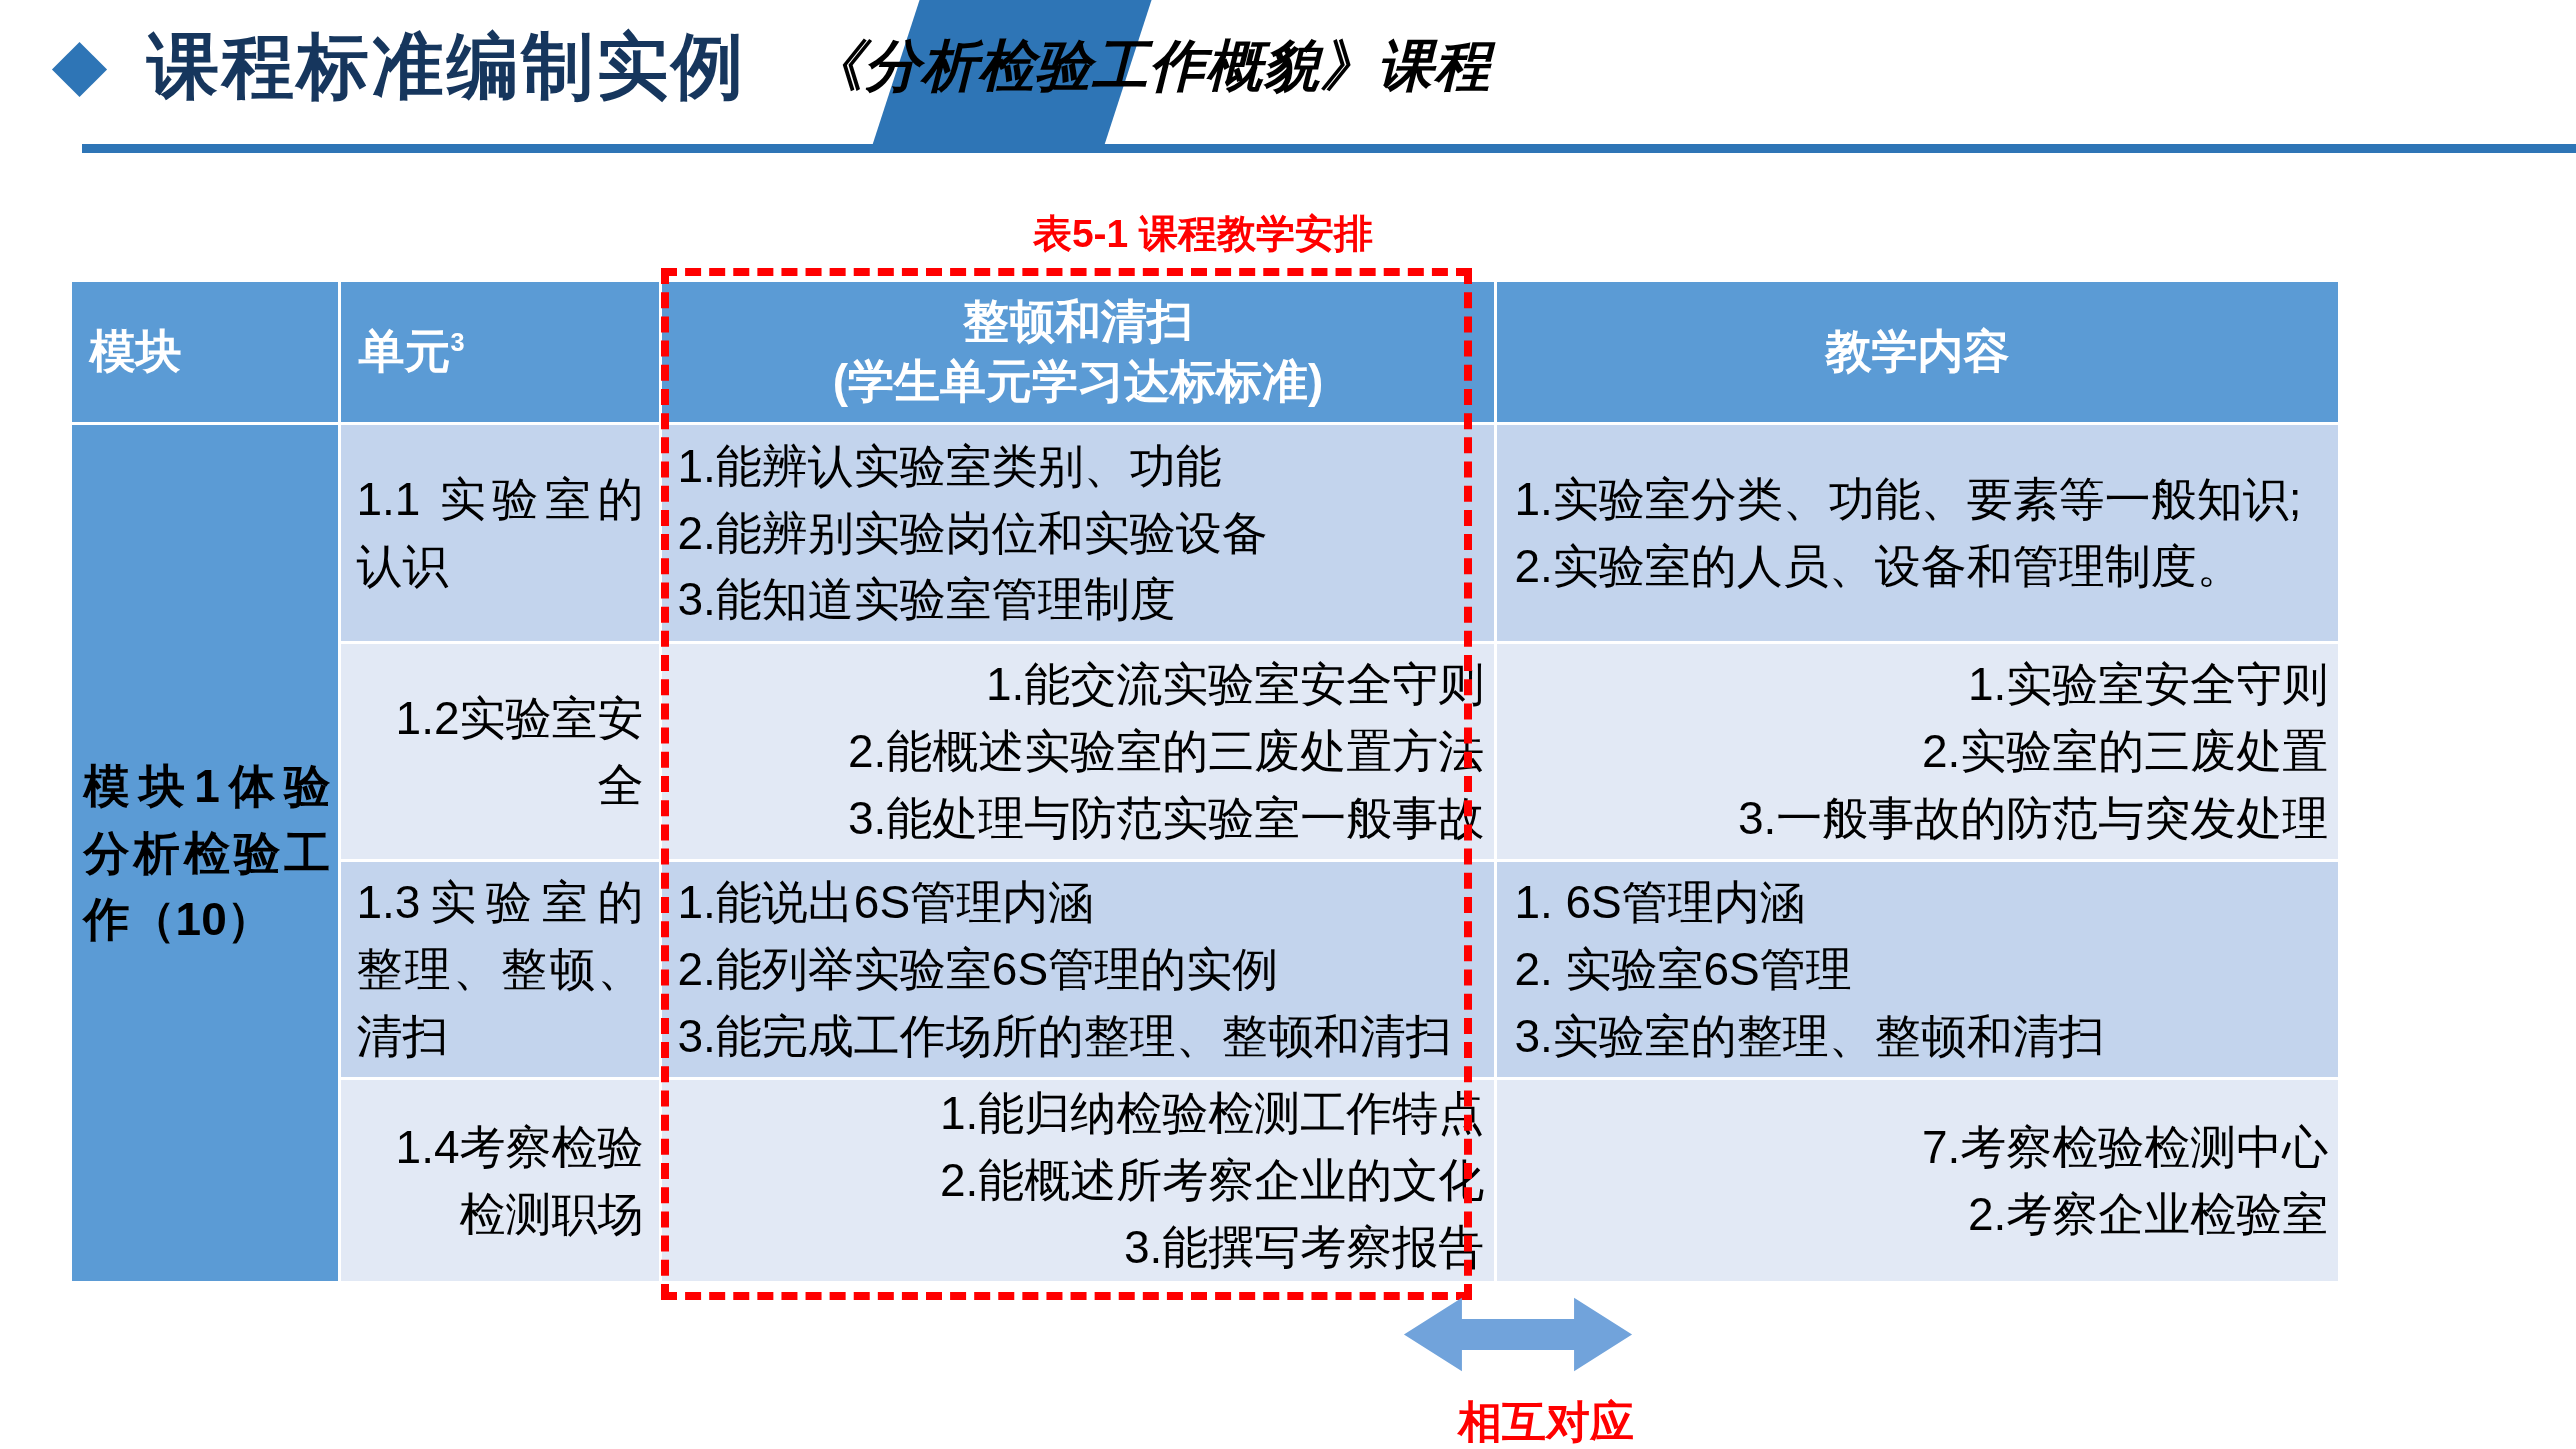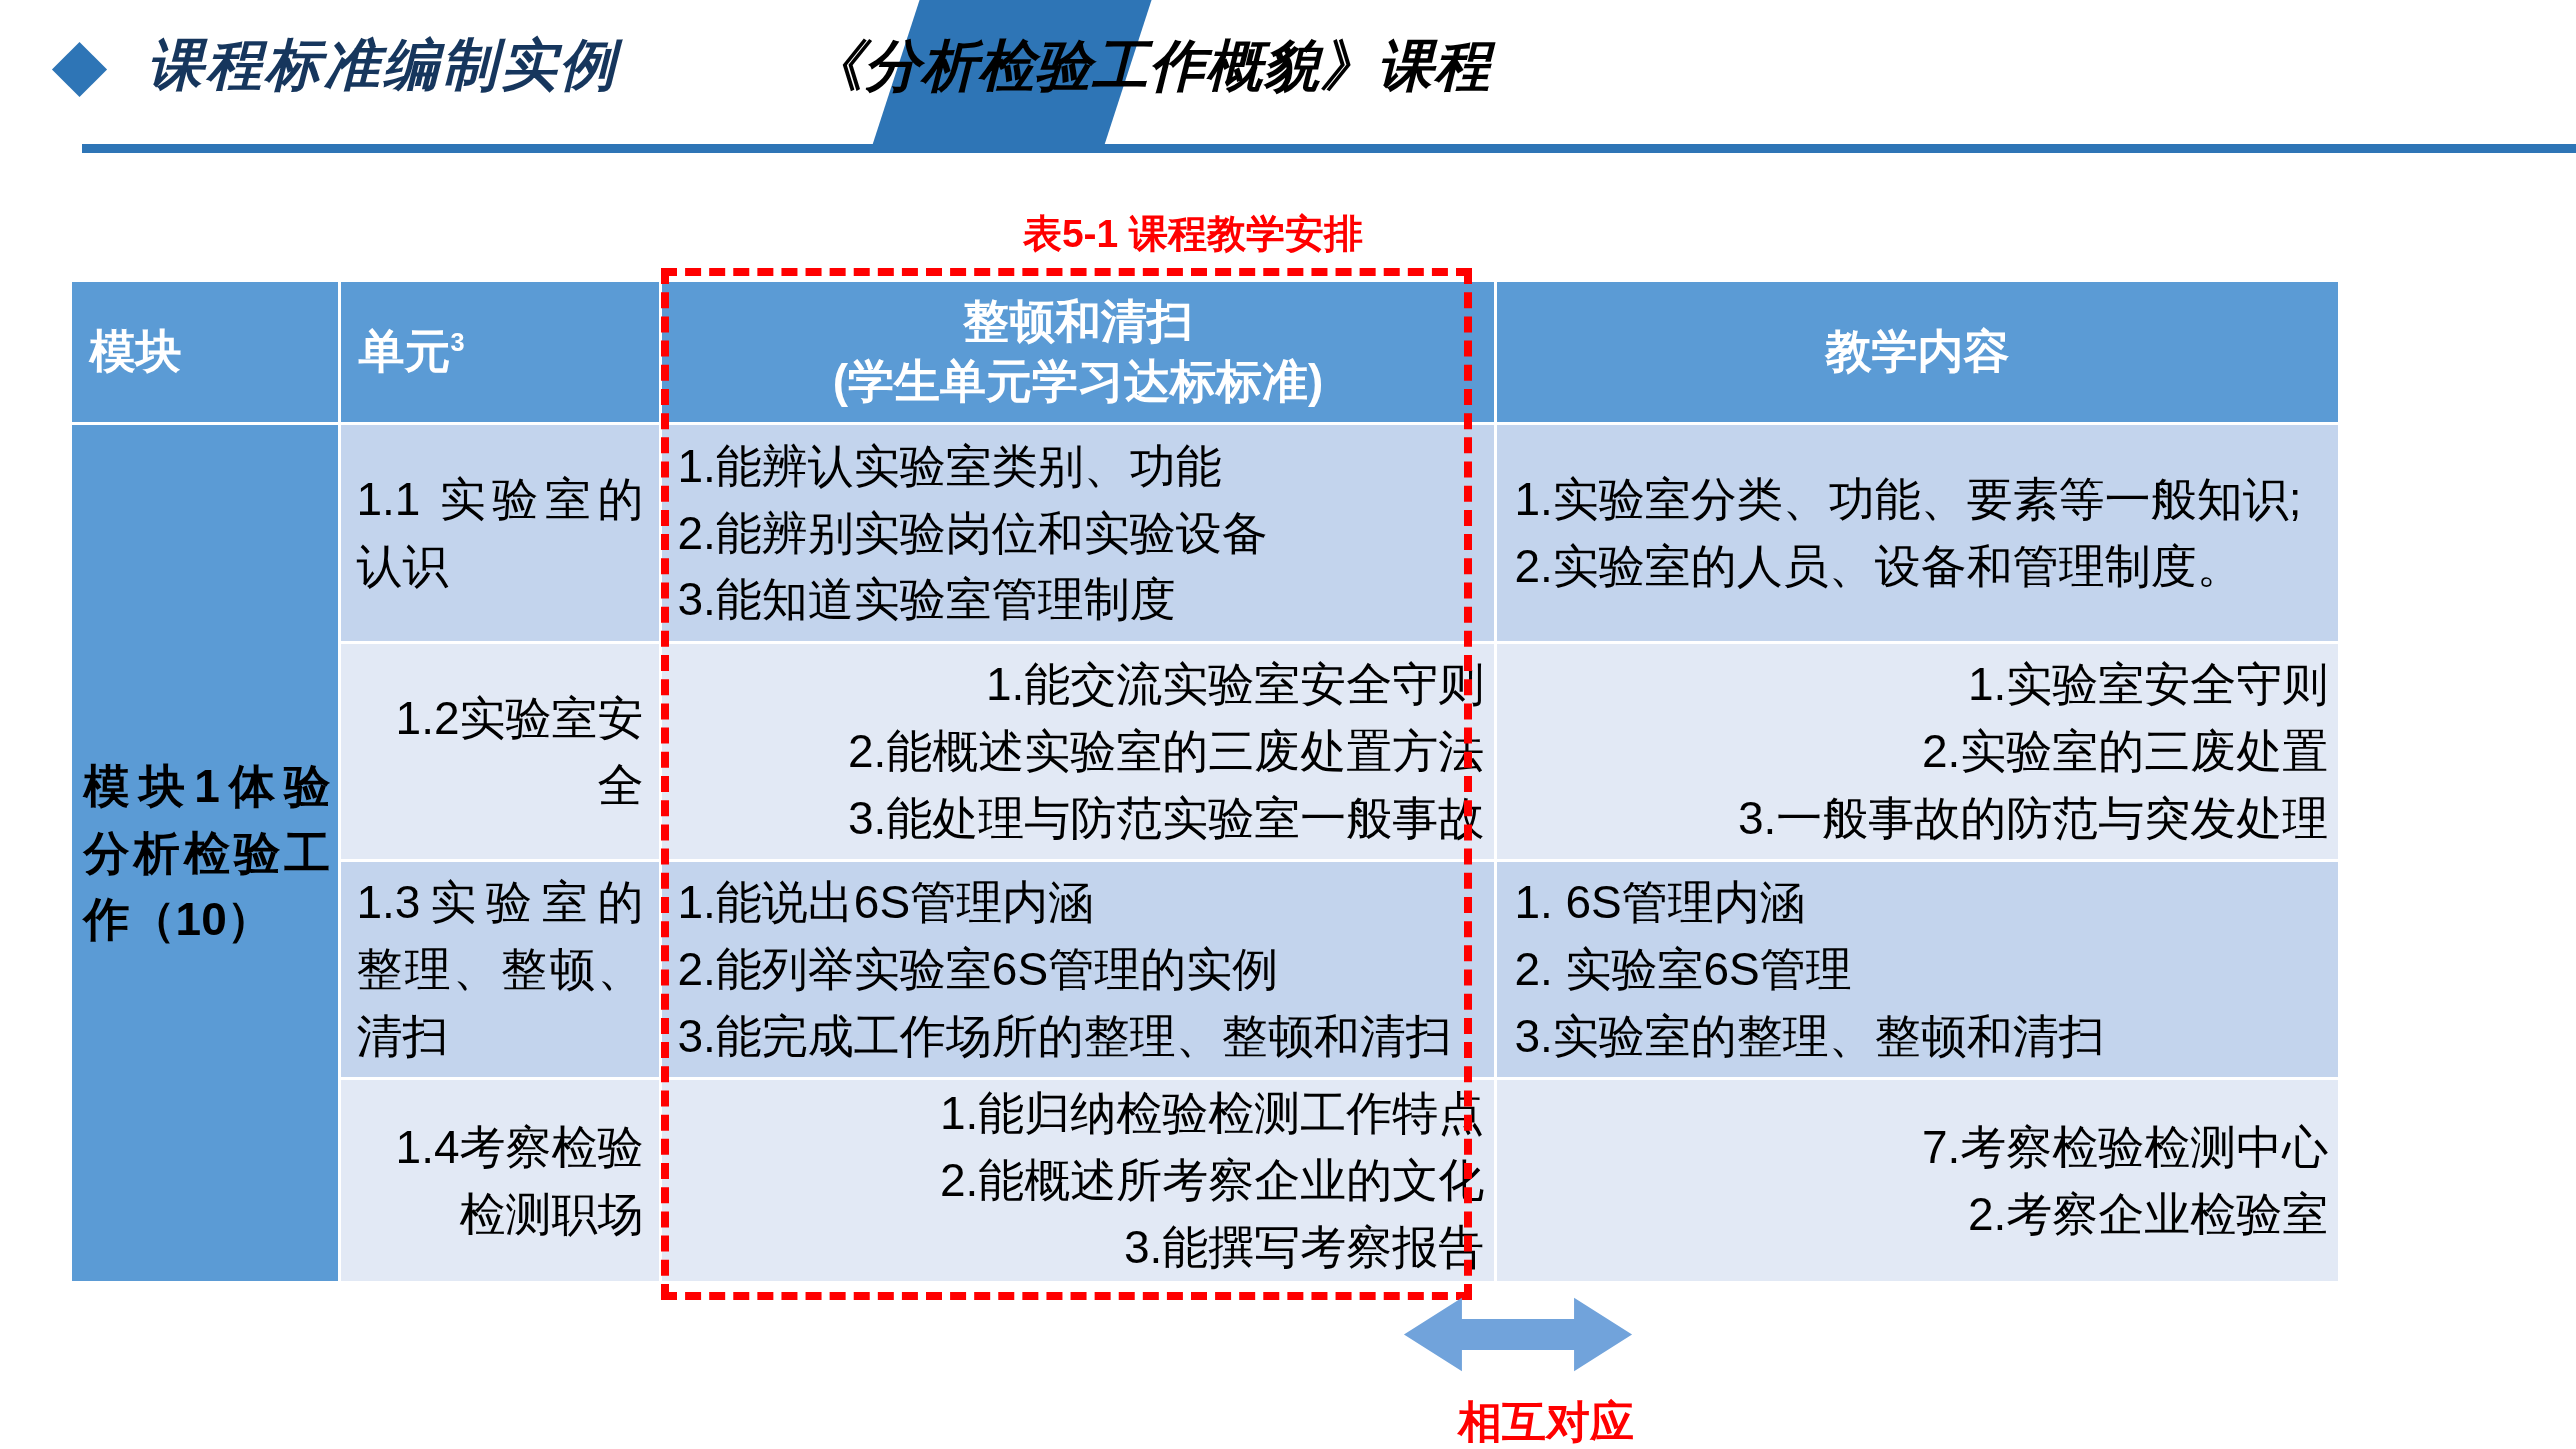--- a/index.html
+++ b/index.html
@@ -10,42 +10,42 @@
     color:#000;
   }
   .slide { position:relative; width:2576px; height:1450px; overflow:hidden; background:#fff; }
 
   
   .diamond {
     position:absolute; left:60px; top:50px; width:39px; height:39px;
     background:var(--banner-blue,#2E75B6); transform:rotate(45deg);
   }
   .page-title {
-    position:absolute; left:147px; top:28px;
-    font-size:56px; font-weight:bold; letter-spacing:2.9px;
-    color:var(--title-navy,#16365D); z-index:3;font-style:italic;
+    position:absolute; left:147px; top:19px;
+    font-size:72px; font-weight:bold; letter-spacing:2.9px;
+    color:var(--title-navy,#16365D); z-index:3;
   }
   .banner-shape {
     position:absolute; left:896px; top:0; width:232px; height:145px;
     background:var(--banner-blue,#2E75B6); transform:skewX(-18deg); z-index:1;
   }
   .banner-title {
     position:absolute; left:807px; top:29px;
     font-size:56px; font-weight:bold; color:#000; z-index:2;
     letter-spacing:1px;
     font-style:italic;
   }
   .header-rule {
     position:absolute; left:82px; top:144px; width:2494px; height:8.7px;
     background:var(--banner-blue,#2E75B6); z-index:0;
   }
 
   
   .table-caption {
-    position:absolute; left:59px; top:207px; width:2268px;
+    position:absolute; left:69px; top:207px; width:2268px;
     text-align:center; font-size:39px; font-weight:bold;
     color:var(--red,#FF0000);
   }
 
   
   table.course-table {
     position:absolute; left:69px; top:279px; width:2268px;
     border-collapse:collapse; table-layout:fixed;
   }
   .course-table th, .course-table td {

